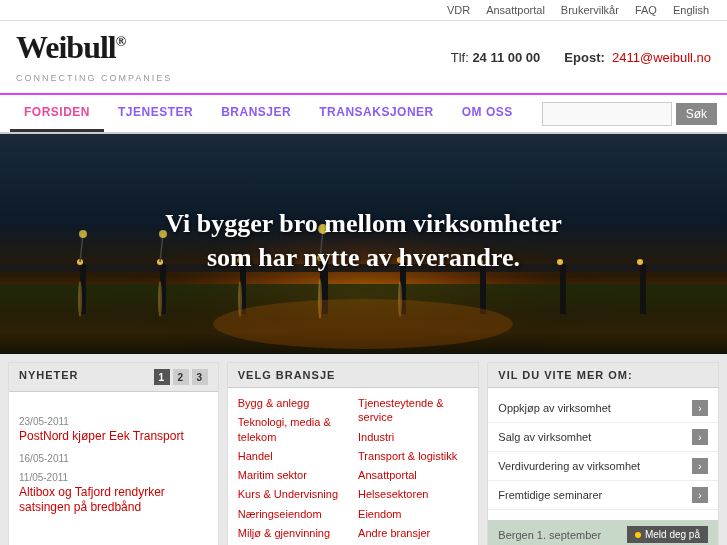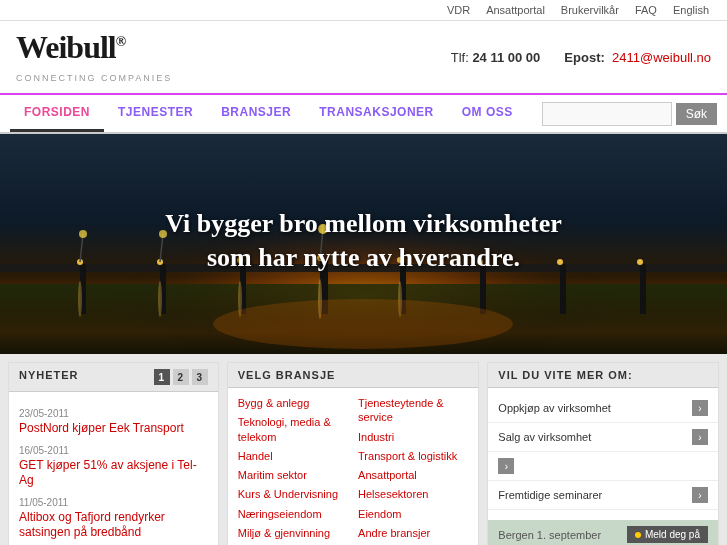--- a/index.html
+++ b/index.html
@@ -153,21 +153,21 @@
       display: flex;
       align-items: center;
       justify-content: center;
       font-size: 10px;
       cursor: pointer;
       font-weight: bold;
     }
     .page-num.active { background: #555; color: #fff; }
     .panel-body { padding: 8px 10px; }
     .news-date { color: #888; font-size: 10px; margin-top: 8px; margin-bottom: 2px; }
-    .news-date:first-child { margin-top: 8px; }
+    .news-date:first-child { margin-top: 16px; }
     .news-link { color: #c00; font-size: 12px; text-decoration: none; line-height: 1.3; display: block; cursor: pointer; }
 
     
     .bransje-panel { background: #fff; border: 1px solid #ddd; flex: 1.2; }
     .bransje-body { padding: 8px 10px; display: flex; gap: 10px; }
     .bransje-col { flex: 1; }
     .bransje-link { color: #c00; font-size: 11px; text-decoration: none; display: block; margin-bottom: 5px; line-height: 1.3; cursor: pointer; }
 
     
     .right-panel { background: #fff; border: 1px solid #ddd; flex: 1.1; }
@@ -341,21 +341,20 @@
       <div class="page-nums">
         <div class="page-num active">1</div>
         <div class="page-num">2</div>
         <div class="page-num">3</div>
       </div>
     </div>
     <div class="panel-body">
       <div class="news-date">23/05-2011</div>
       <a class="news-link">PostNord kjøper Eek Transport</a>
       <div class="news-date">16/05-2011</div>
-      <a class="news-link">GET kjøper 51% av aksjene i Tel-Ag</a>
       <div class="news-date">11/05-2011</div>
       <a class="news-link">Altibox og Tafjord rendyrker satsingen på bredbånd</a>
     </div>
   </div>
 
   <div class="panel bransje-panel">
     <div class="panel-header">
       <span class="panel-header-title">VELG BRANSJE</span>
     </div>
     <div class="bransje-body">
@@ -387,20 +386,21 @@
     <div class="right-body">
       <div class="right-item">
         <span class="right-item-text">Oppkjøp av virksomhet</span>
         <div class="right-arrow">›</div>
       </div>
       <div class="right-item">
         <span class="right-item-text">Salg av virksomhet</span>
         <div class="right-arrow">›</div>
       </div>
       <div class="right-item">
+        <span class="right-item-text">Verdivurdering av virksomhet</span>
         <div class="right-arrow">›</div>
       </div>
       <div class="right-item">
         <span class="right-item-text">Fremtidige seminarer</span>
         <div class="right-arrow">›</div>
       </div>
     </div>
     <div class="footer-banner">
       <span class="banner-text">Bergen 1. september</span>
       <button class="meld-btn">

